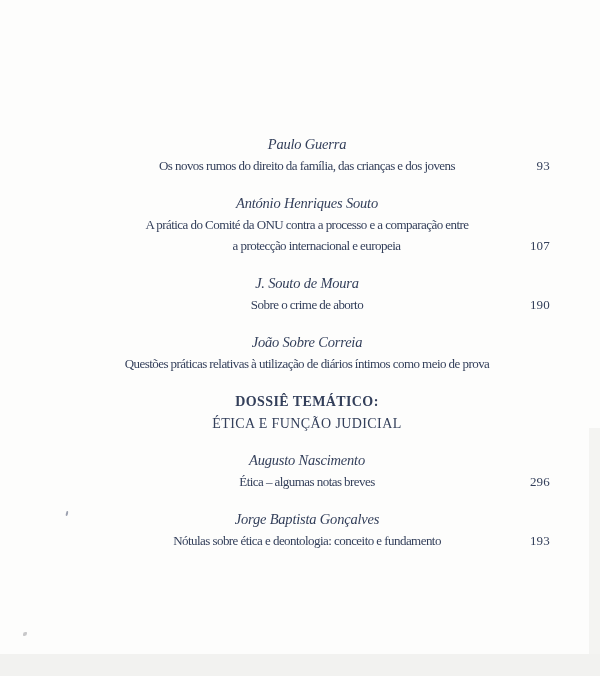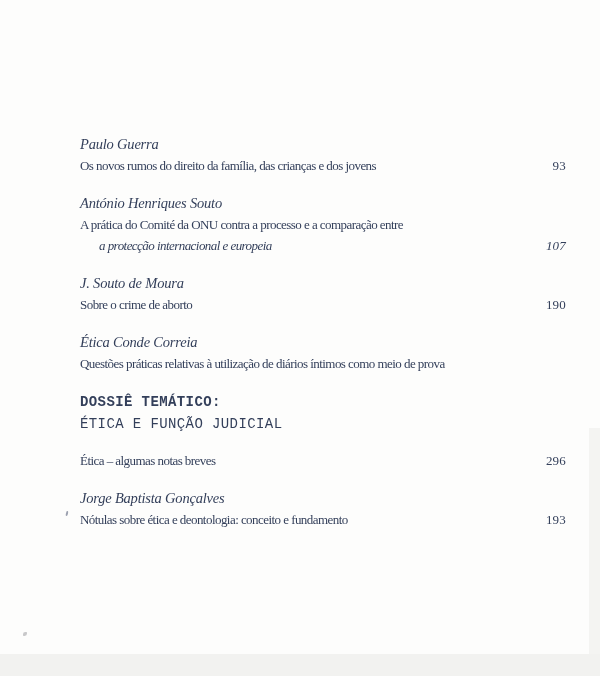--- a/index.html
+++ b/index.html
@@ -4,33 +4,33 @@
 <style>
   html,body{margin:0;padding:0;background:#ffffff;}
   .page{
     position:relative;
     width:600px;height:676px;
     background:var(--paper,#fdfdfc);
     overflow:hidden;
     font-family:"Liberation Serif", serif;
     color:var(--ink,#33405c);
   }
-  .toc{position:absolute;left:80px;top:134px;width:486px;}
+  .toc{position:absolute;left:64px;top:134px;width:486px;text-align:center;}
   .entry{margin-bottom:17px;}
   .author{
     font-size:14.5px;font-style:italic;line-height:21px;letter-spacing:-0.2px;
   }
   .line{
     position:relative;font-size:13px;line-height:21px;
     letter-spacing:-0.55px;white-space:nowrap;
   }
   .line .pg{position:absolute;right:0;top:0;letter-spacing:0.2px;}
-  .indent{padding-left:19px;font-style:italic;}
+  .indent{padding-left:19px;}
   .sec{
-    font-family:Liberation Mono, monospace;
+    font-family:Liberation Serif, serif;
     font-size:14px;line-height:22px;letter-spacing:0.4px;
     margin:10px 0 15px 0;color:var(--ink,#33405c);
   }
   .sec .l1{font-weight:700;}
   .shadow-bottom{
     position:absolute;left:0;right:0;top:654px;height:22px;
     background:var(--scan-shadow,#f2f2f0);
   }
   .shadow-right{
     position:absolute;left:589px;top:428px;width:11px;height:248px;
@@ -74,33 +74,34 @@
 
     <div class="entry">
       <div class="author">J. Souto de Moura</div>
       <div class="line">
         <span class="t">Sobre o crime de aborto</span>
         <span class="pg">190</span>
       </div>
     </div>
 
     <div class="entry">
-      <div class="author">Ética Conde Correia</div>
+      <div class="author">João Sobre Correia</div>
       <div class="line">
         <span class="t">Questões práticas relativas à utilização de diários íntimos como meio de prova</span>
       </div>
     </div>
 
     <div class="sec">
       <div class="l1">DOSSIÊ TEMÁTICO:</div>
       <div class="l2">ÉTICA E FUNÇÃO JUDICIAL</div>
     </div>
 
 
     <div class="entry">
+      <div class="author">Augusto Nascimento</div>
       <div class="line">
         <span class="t">Ética – algumas notas breves</span>
         <span class="pg">296</span>
       </div>
     </div>
 
     <div class="entry">
       <div class="author">Jorge Baptista Gonçalves</div>
       <div class="line">
         <span class="t">Nótulas sobre ética e deontologia: conceito e fundamento</span>

